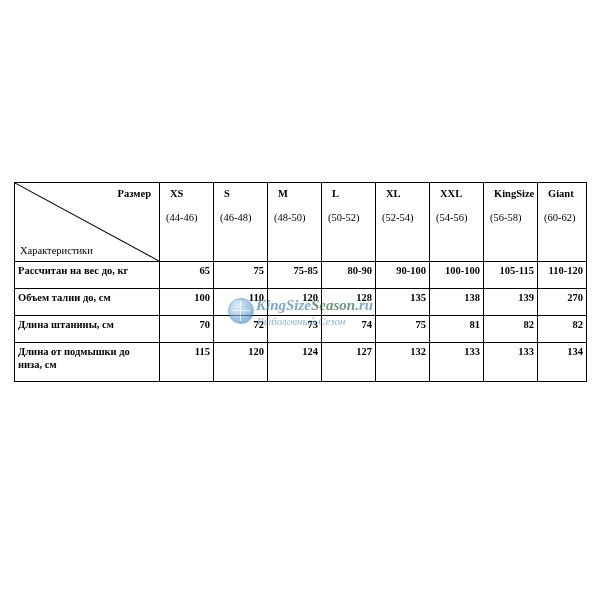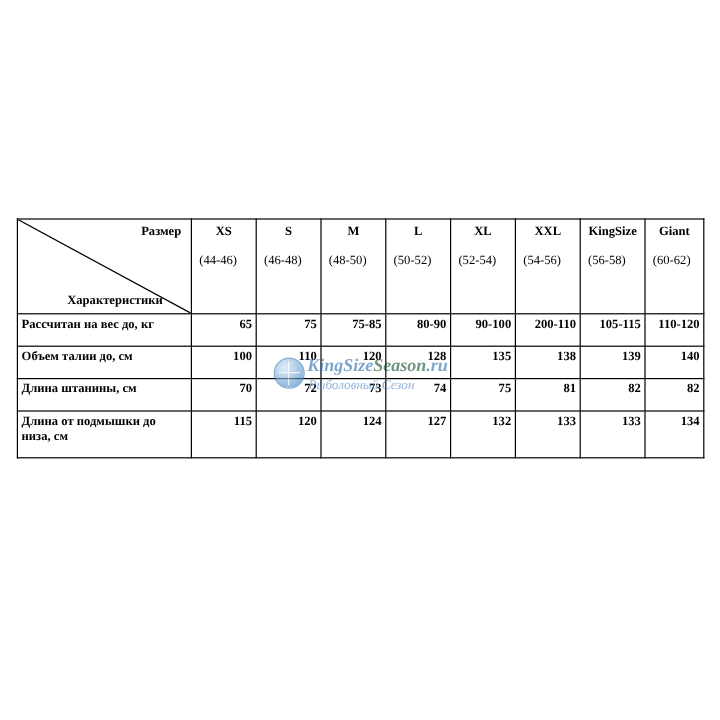--- a/index.html
+++ b/index.html
@@ -60,34 +60,32 @@
     position: absolute;
     top: 4px;
     right: 8px;
     font-weight: bold;
     padding-left: 35px;
   }
   td.corner .lbl-bottom {
     position: absolute;
     bottom: 4px;
     left: 5px;
-    font-weight: bold;
-    margin-left: 36px;
+    font-weight: normal;
   }
   td.sizehead {
     height: 74px;
     position: relative;
     padding: 0;
   }
   td.sizehead .sz {
     position: absolute;
     top: 4px;
-    left: 0;
+    left: 10px;
     width: 100%;
-    text-align: center;
     font-weight: bold;
   }
   td.sizehead .rng {
     position: absolute;
     top: 28px;
     left: 6px;
     font-weight: normal;
   }
   td.rowlabel {
     text-align: left;
@@ -231,35 +229,35 @@
           </td>
         </tr>
 
         <tr class="datarow">
           <td class="rowlabel">Рассчитан на вес до, кг</td>
           <td class="val">65</td>
           <td class="val">75</td>
           <td class="val">75-85</td>
           <td class="val">80-90</td>
           <td class="val">90-100</td>
-          <td class="val">200-110</td>
+          <td class="val">100-100</td>
           <td class="val">105-115</td>
           <td class="val">110-120</td>
         </tr>
 
         <tr class="datarow">
           <td class="rowlabel">Объем талии до, см</td>
           <td class="val">100</td>
           <td class="val">110</td>
           <td class="val">120</td>
           <td class="val">128</td>
           <td class="val">135</td>
           <td class="val">138</td>
           <td class="val">139</td>
-          <td class="val">140</td>
+          <td class="val">270</td>
         </tr>
 
         <tr class="datarow">
           <td class="rowlabel">Длина штанины, см</td>
           <td class="val">70</td>
           <td class="val">72</td>
           <td class="val">73</td>
           <td class="val">74</td>
           <td class="val">75</td>
           <td class="val">81</td>

